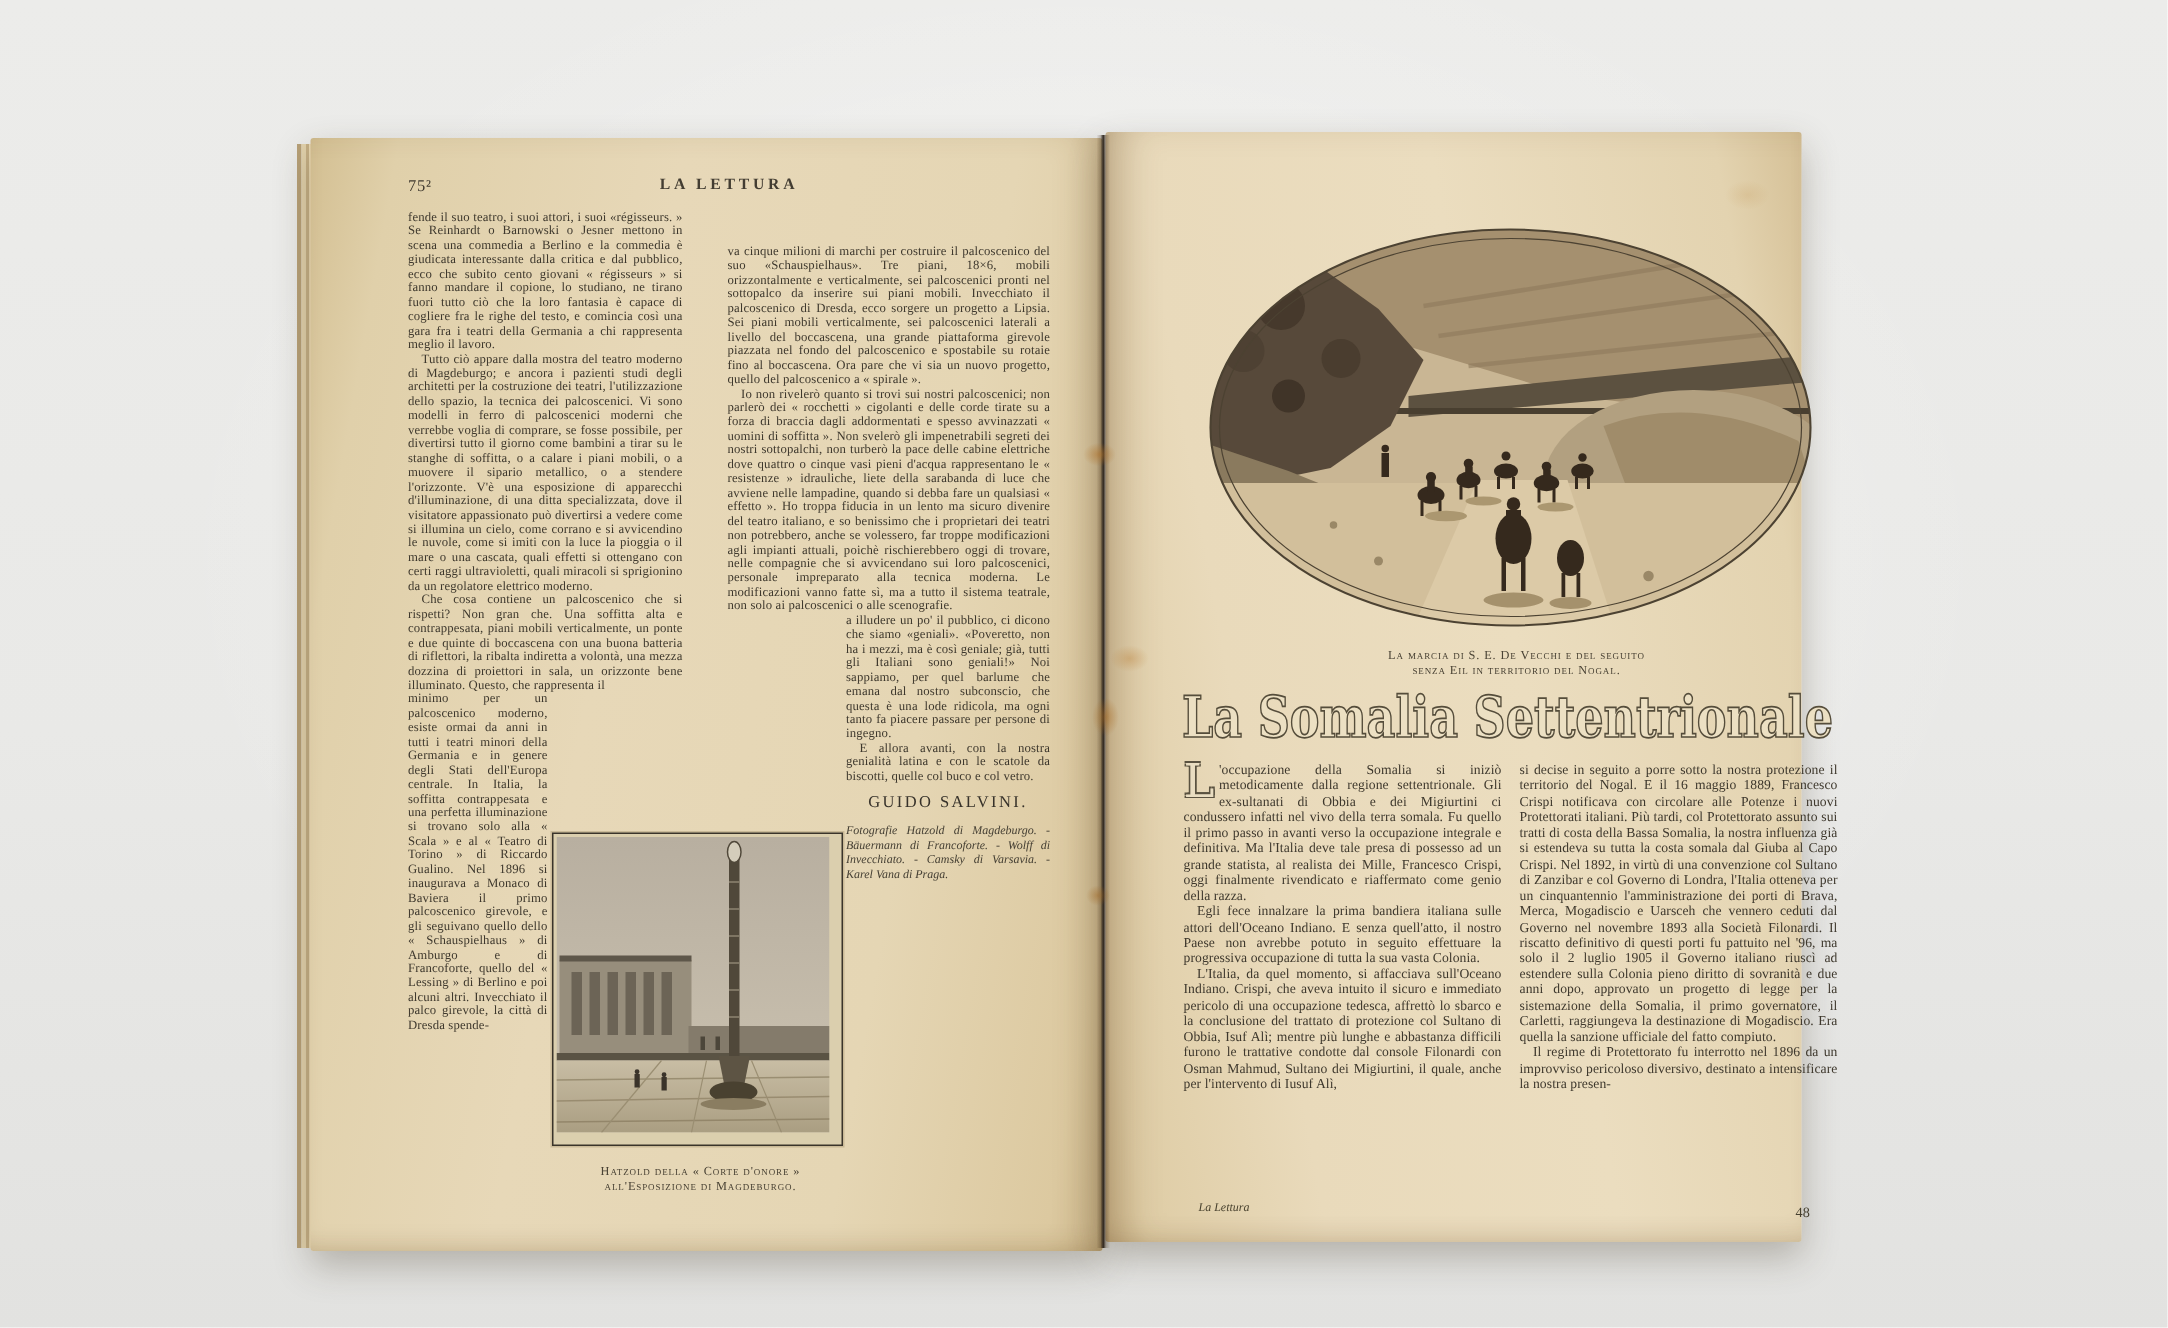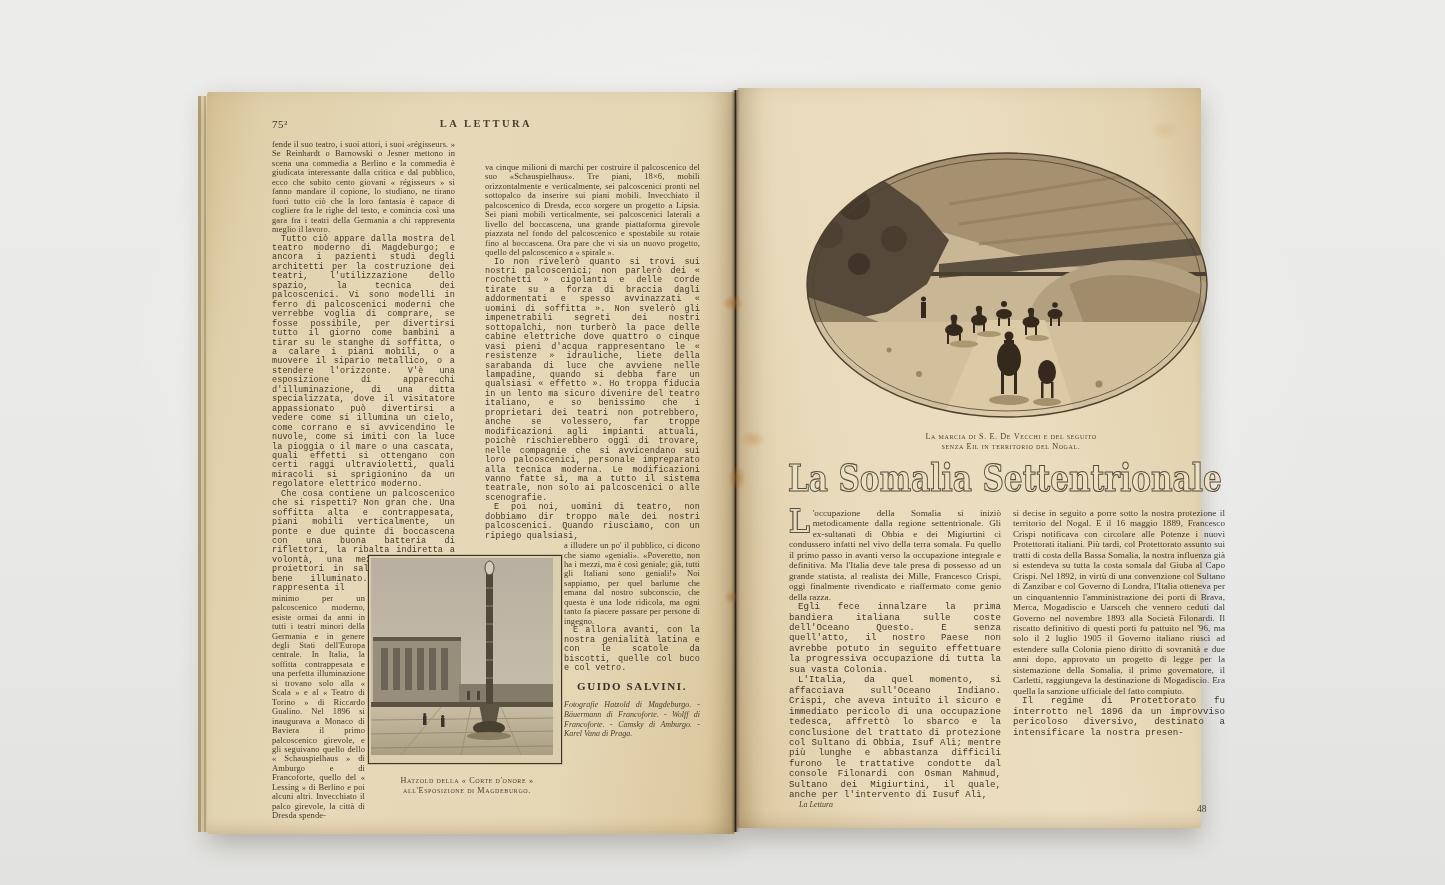--- a/index.html
+++ b/index.html
@@ -35,24 +35,24 @@
   
   .header-row{position:absolute;left:65px;top:26px;width:428px;height:14px;color:#3e382e;}
   .folio-left{position:absolute;left:0;top:0;font-size:11px;letter-spacing:.5px;}
   .masthead{position:absolute;left:0;right:0;text-align:center;font-size:10.5px;letter-spacing:2.5px;font-weight:bold;color:#433d32;}
   .cols{position:absolute;left:65px;top:48px;width:428px;color:#3c362c;}
   .col{position:absolute;top:0;}
   .col1{left:0;width:183px;}
   .col2{left:213px;width:215px;margin-top:23px;}
   .jtext{margin:0;text-align:justify;font-size:8.5px;line-height:9.45px;letter-spacing:.1px;}
   .page-left .jtext{color:#3e382d;}
-  .ind{text-indent:9px;font-family:Liberation Mono, monospace;}
+  .ind{text-indent:9px;}
   .narrow1{width:93px;}
   .narrow2{width:136px;margin-left:79px;}
-  .signature{margin:7px 0 4px 0;text-align:center;font-weight:bold;font-size:11px;letter-spacing:1.6px;color:#37322a;}
+  .signature{margin:7px 0 4px 0;text-align:center;font-weight:normal;font-size:11px;letter-spacing:1.6px;color:#37322a;}
   .credits{font-style:italic;font-size:8px;line-height:9.6px;text-align:justify;color:#464034;}
   .photo-frame{
     position:absolute;left:161px;top:463px;width:188px;height:203px;
     border:1px solid #3a342a;padding:2px;background:#dbcfae;
     box-shadow:0 0 0 1px rgba(120,100,60,.25);
   }
   .photo-frame svg{display:block;}
   .caption{
     position:absolute;text-align:center;color:#4a4335;
     font-variant:small-caps;font-size:8.2px;line-height:10px;letter-spacing:.6px;
@@ -93,26 +93,25 @@
   <div class="cols">
     <div class="col col1">
       <p class="jtext">fende il suo teatro, i suoi attori, i suoi «régisseurs. » Se Reinhardt o Barnowski o Jesner mettono in scena una commedia a Berlino e la commedia è giudicata interessante dalla critica e dal pubblico, ecco che subito cento giovani « régisseurs » si fanno mandare il copione, lo studiano, ne tirano fuori tutto ciò che la loro fantasia è capace di cogliere fra le righe del testo, e comincia così una gara fra i teatri della Germania a chi rappresenta meglio il lavoro.</p>
       <p class="jtext ind">Tutto ciò appare dalla mostra del teatro moderno di Magdeburgo; e ancora i pazienti studi degli architetti per la costruzione dei teatri, l'utilizzazione dello spazio, la tecnica dei palcoscenici. Vi sono modelli in ferro di palcoscenici moderni che verrebbe voglia di comprare, se fosse possibile, per divertirsi tutto il giorno come bambini a tirar su le stanghe di soffitta, o a calare i piani mobili, o a muovere il sipario metallico, o a stendere l'orizzonte. V'è una esposizione di apparecchi d'illuminazione, di una ditta specializzata, dove il visitatore appassionato può divertirsi a vedere come si illumina un cielo, come corrano e si avvicendino le nuvole, come si imiti con la luce la pioggia o il mare o una cascata, quali effetti si ottengano con certi raggi ultravioletti, quali miracoli si sprigionino da un regolatore elettrico moderno.</p>
       <p class="jtext ind">Che cosa contiene un palcoscenico che si rispetti? Non gran che. Una soffitta alta e contrappesata, piani mobili verticalmente, un ponte e due quinte di boccascena con una buona batteria di riflettori, la ribalta indiretta a volontà, una mezza dozzina di proiettori in sala, un orizzonte bene illuminato. Questo, che rappresenta il</p>
       <p class="jtext narrow1">minimo per un palcoscenico moderno, esiste ormai da anni in tutti i teatri minori della Germania e in genere degli Stati dell'Europa centrale. In Italia, la soffitta contrappesata e una perfetta illuminazione si trovano solo alla « Scala » e al « Teatro di Torino » di Riccardo Gualino. Nel 1896 si inaugurava a Monaco di Baviera il primo palcoscenico girevole, e gli seguivano quello dello « Schauspielhaus » di Amburgo e di Francoforte, quello del « Lessing » di Berlino e poi alcuni altri. Invecchiato il palco girevole, la città di Dresda spende-</p>
     </div>
     <div class="col col2">
       <p class="jtext">va cinque milioni di marchi per costruire il palcoscenico del suo «Schauspielhaus». Tre piani, 18×6, mobili orizzontalmente e verticalmente, sei palcoscenici pronti nel sottopalco da inserire sui piani mobili. Invecchiato il palcoscenico di Dresda, ecco sorgere un progetto a Lipsia. Sei piani mobili verticalmente, sei palcoscenici laterali a livello del boccascena, una grande piattaforma girevole piazzata nel fondo del palcoscenico e spostabile su rotaie fino al boccascena. Ora pare che vi sia un nuovo progetto, quello del palcoscenico a « spirale ».</p>
       <p class="jtext ind">Io non rivelerò quanto si trovi sui nostri palcoscenici; non parlerò dei « rocchetti » cigolanti e delle corde tirate su a forza di braccia dagli addormentati e spesso avvinazzati « uomini di soffitta ». Non svelerò gli impenetrabili segreti dei nostri sottopalchi, non turberò la pace delle cabine elettriche dove quattro o cinque vasi pieni d'acqua rappresentano le « resistenze » idrauliche, liete della sarabanda di luce che avviene nelle lampadine, quando si debba fare un qualsiasi « effetto ». Ho troppa fiducia in un lento ma sicuro divenire del teatro italiano, e so benissimo che i proprietari dei teatri non potrebbero, anche se volessero, far troppe modificazioni agli impianti attuali, poichè rischierebbero oggi di trovare, nelle compagnie che si avvicendano sui loro palcoscenici, personale impreparato alla tecnica moderna. Le modificazioni vanno fatte sì, ma a tutto il sistema teatrale, non solo ai palcoscenici o alle scenografie.</p>
-      <p class="jtext ind">E poi noi, uomini di teatro, non dobbiamo dir troppo male dei nostri palcoscenici. Quando riusciamo, con un ripiego qualsiasi,</p>
       <div class="narrow2">
         <p class="jtext">a illudere un po' il pubblico, ci dicono che siamo «geniali». «Poveretto, non ha i mezzi, ma è così geniale; già, tutti gli Italiani sono geniali!» Noi sappiamo, per quel barlume che emana dal nostro subconscio, che questa è una lode ridicola, ma ogni tanto fa piacere passare per persone di ingegno.</p>
         <p class="jtext ind">E allora avanti, con la nostra genialità latina e con le scatole da biscotti, quelle col buco e col vetro.</p>
         <div class="signature">GUIDO SALVINI.</div>
-        <p class="credits">Fotografie Hatzold di Magdeburgo. - Bäuermann di Francoforte. - Wolff di Francoforte. - Camsky di Amburgo. - Karel Vana di Praga.</p>
+        <p class="credits">Fotografie Hatzold di Magdeburgo. - Bäuermann di Francoforte. - Wolff di Invecchiato. - Camsky di Varsavia. - Karel Vana di Praga.</p>
       </div>
     </div>
   </div>
 
   <div class="photo-frame">
     <svg width="182" height="197" viewBox="0 0 182 197">
       <defs>
         <linearGradient id="sky" x1="0" y1="0" x2="0" y2="1">
           <stop offset="0" stop-color="#b8afa0"></stop>
             <stop offset="1" stop-color="#ccc3b1"></stop>
@@ -258,21 +257,21 @@
 
   <div class="title-wrap">
     <svg width="440" height="50" viewBox="0 0 440 50">
       <text x="220" y="37" text-anchor="middle" font-family="DejaVu Serif, serif" font-size="38" textLength="434" lengthAdjust="spacingAndGlyphs" fill="#ece0c3" stroke="#554d3b" stroke-width="1.15">La Somalia Settentrionale</text>
     </svg>
   </div>
 
   <div class="rcols">
     <div class="rcol rcol1">
       <p class="rtext"><span class="dropcap">L</span><span>'occupazione della Somalia si iniziò metodicamente dalla regione settentrionale. Gli ex-sultanati di Obbia e dei Migiurtini ci condussero infatti nel vivo della terra somala. Fu quello il primo passo in avanti verso la occupazione integrale e definitiva. Ma l'Italia deve tale presa di possesso ad un grande statista, al realista dei Mille, Francesco Crispi, oggi finalmente rivendicato e riaffermato come genio della razza.</span></p>
-      <p class="rtext ind">Egli fece innalzare la prima bandiera italiana sulle coste dell'Oceano Questo. E senza quell'atto, il nostro Paese non avrebbe potuto in seguito effettuare la progressiva occupazione di tutta la sua vasta Colonia.</p>
+      <p class="rtext ind">Egli fece innalzare la prima bandiera italiana sulle attori dell'Oceano Indiano. E senza quell'atto, il nostro Paese non avrebbe potuto in seguito effettuare la progressiva occupazione di tutta la sua vasta Colonia.</p>
       <p class="rtext ind">L'Italia, da quel momento, si affacciava sull'Oceano Indiano. Crispi, che aveva intuito il sicuro e immediato pericolo di una occupazione tedesca, affrettò lo sbarco e la conclusione del trattato di protezione col Sultano di Obbia, Isuf Alì; mentre più lunghe e abbastanza difficili furono le trattative condotte dal console Filonardi con Osman Mahmud, Sultano dei Migiurtini, il quale, anche per l'intervento di Iusuf Alì,</p>
     </div>
     <div class="rcol rcol2">
       <p class="rtext">si decise in seguito a porre sotto la nostra protezione il territorio del Nogal. E il 16 maggio 1889, Francesco Crispi notificava con circolare alle Potenze i nuovi Protettorati italiani. Più tardi, col Protettorato assunto sui tratti di costa della Bassa Somalia, la nostra influenza già si estendeva su tutta la costa somala dal Giuba al Capo Crispi. Nel 1892, in virtù di una convenzione col Sultano di Zanzibar e col Governo di Londra, l'Italia otteneva per un cinquantennio l'amministrazione dei porti di Brava, Merca, Mogadiscio e Uarsceh che vennero ceduti dal Governo nel novembre 1893 alla Società Filonardi. Il riscatto definitivo di questi porti fu pattuito nel '96, ma solo il 2 luglio 1905 il Governo italiano riuscì ad estendere sulla Colonia pieno diritto di sovranità e due anni dopo, approvato un progetto di legge per la sistemazione della Somalia, il primo governatore, il Carletti, raggiungeva la destinazione di Mogadiscio. Era quella la sanzione ufficiale del fatto compiuto.</p>
       <p class="rtext ind">Il regime di Protettorato fu interrotto nel 1896 da un improvviso pericoloso diversivo, destinato a intensificare la nostra presen-</p>
     </div>
   </div>
 
   <div class="footer-note">La Lettura</div>
   <div class="folio-right">48</div>

